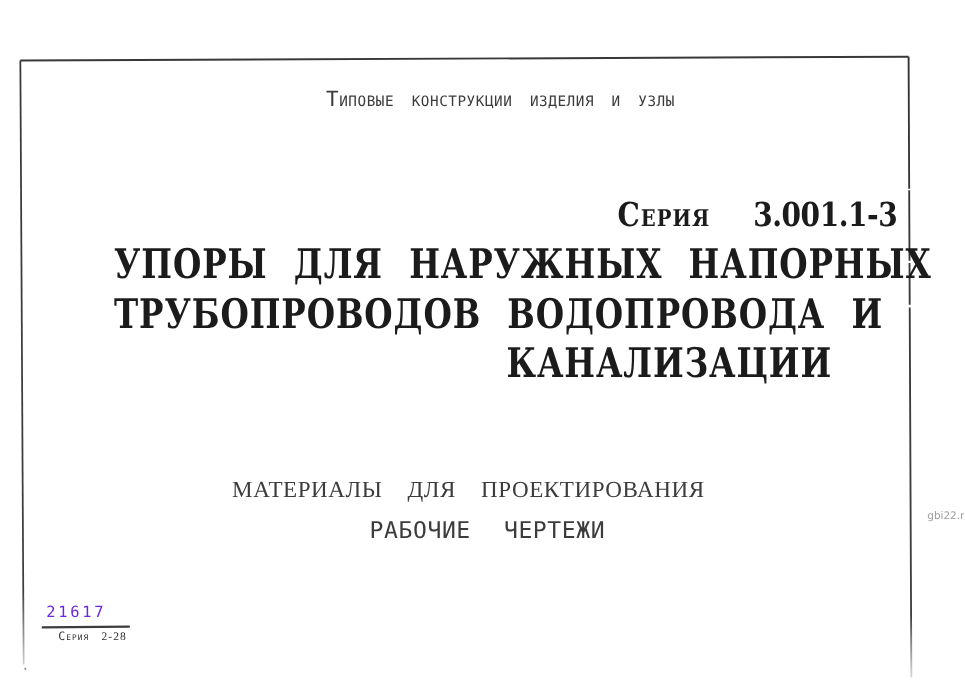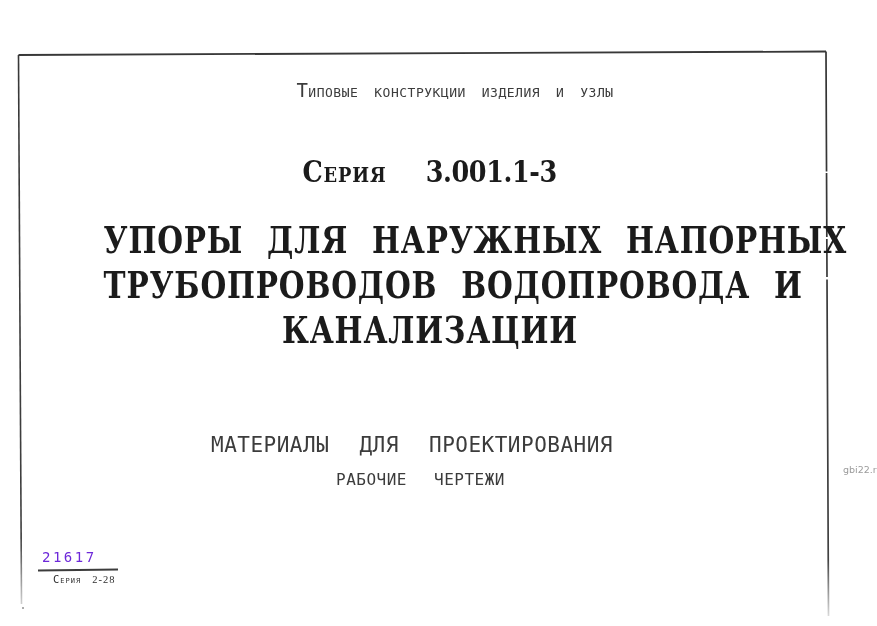--- a/index.html
+++ b/index.html
@@ -18,36 +18,36 @@
   .draft{font-family:"DejaVu Sans Mono","Liberation Mono",monospace;color:var(--ink-light);}
   
   .heavy{font-family:"DejaVu Serif","Liberation Serif",serif;font-weight:bold;color:var(--ink);}
 
   .doc-header{
     position:absolute;left:51px;top:45px;width:808px;text-align:center;
     font-size:19px;line-height:26px;letter-spacing:.5px;word-spacing:4px;
     font-variant:small-caps;white-space:nowrap;
   }
   .series-row{
-    position:absolute;left:22px;top:122px;width:816px;text-align:center;white-space:nowrap;
+    position:absolute;left:22px;top:146px;width:816px;text-align:right;white-space:nowrap;
   }
   .series-inner{display:inline-block;transform:scaleX(.85);transform-origin:50% 50%;font-size:30px;}
   .series-label{font-variant:small-caps;margin-right:46px;letter-spacing:1px;}
   .series-number{letter-spacing:-.5px;}
   .doc-title{
-    position:absolute;left:22px;top:186px;width:816px;text-align:center;
+    position:absolute;left:22px;top:186px;width:816px;text-align:right;
     font-size:37px;line-height:45px;letter-spacing:1px;word-spacing:16px;
   }
   .doc-title .t-line{transform:scaleX(.8);transform-origin:50% 50%;white-space:nowrap;}
   .subtitle-1{
     position:absolute;left:211px;top:401px;font-size:21px;
-    letter-spacing:.5px;word-spacing:17px;white-space:nowrap;
+    letter-spacing:.5px;word-spacing:17px;white-space:nowrap;font-family:Liberation Serif, serif;
   }
   .subtitle-2{
-    position:absolute;left:336px;top:438px;font-size:16px;
+    position:absolute;left:336px;top:438px;font-size:21px;
     letter-spacing:.5px;word-spacing:17px;white-space:nowrap;
   }
   .stamp-number{
     position:absolute;left:42px;top:517px;font-size:14px;letter-spacing:2.5px;
     color:#6d28d9;white-space:nowrap;
   }
   .stamp-rule{
     position:absolute;left:38px;top:537px;width:80px;height:2px;
     background:var(--ink-light);transform:rotate(-.6deg);
   }

